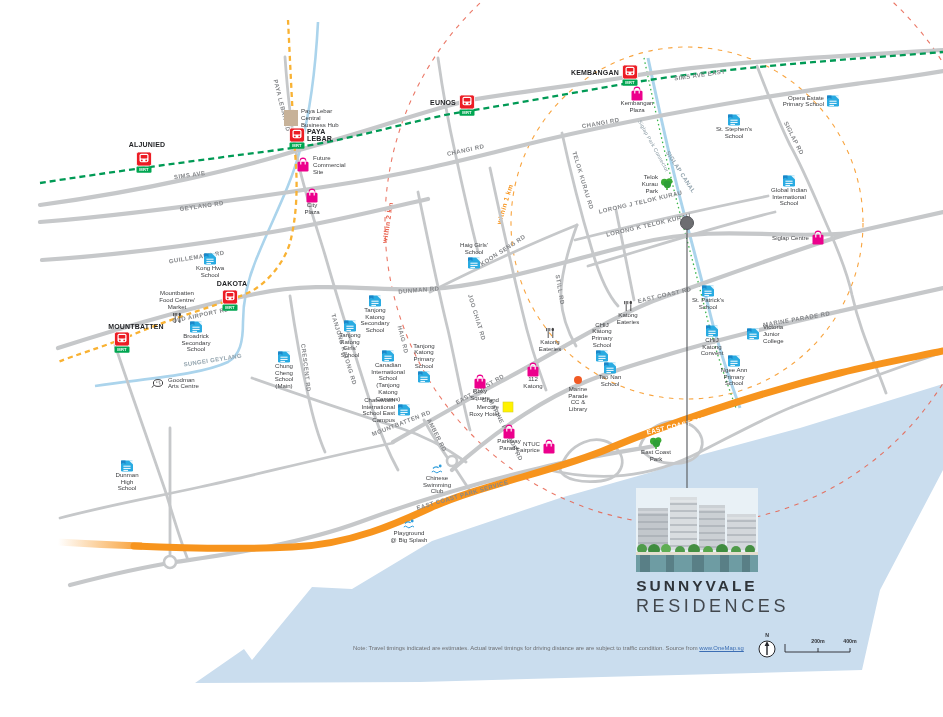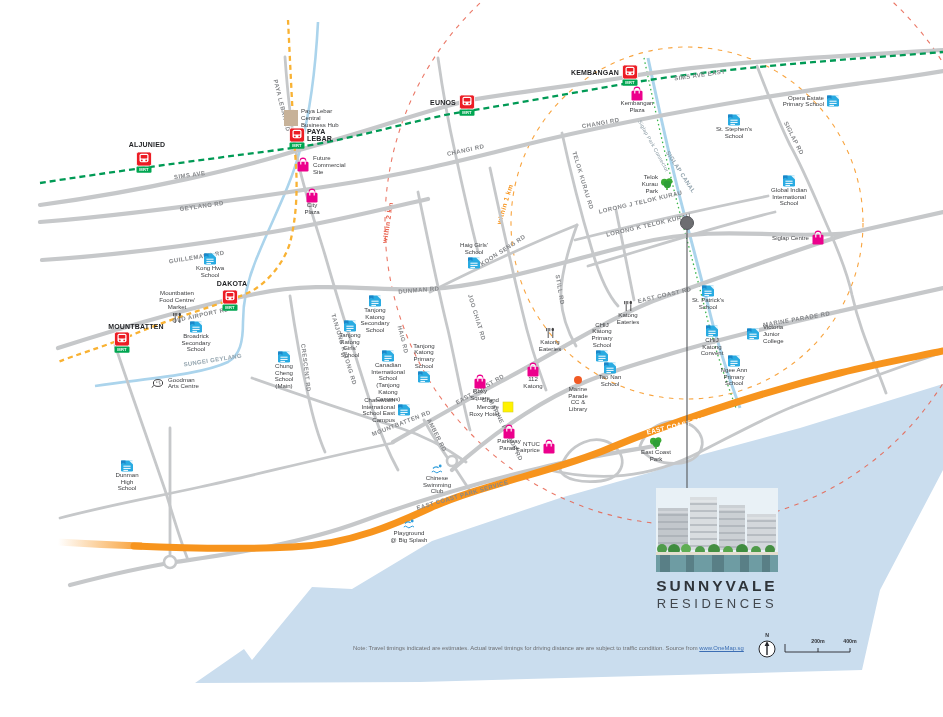--- a/index.html
+++ b/index.html
@@ -13,24 +13,24 @@
   .wl2{font-size:5.2px;font-weight:400;fill:#8A9BA4;letter-spacing:.3px;}
   .pl{font-size:6.1px;font-weight:400;fill:#3F4043;}
   .sl{font-size:7px;font-weight:700;fill:#1F2023;letter-spacing:.2px;}
   .mrt{font-size:4.1px;font-weight:700;fill:#ffffff;letter-spacing:.2px;}
   .ecpl{font-size:6.4px;font-weight:700;fill:#ffffff;letter-spacing:.35px;}
   .scl{font-size:5.3px;font-weight:600;fill:#303237;}
   .north{font-size:5.2px;font-weight:600;fill:#303237;}
   
   .note-line{position:absolute;left:353px;top:645px;font-size:5.9px;color:#6D6E71;white-space:nowrap;}
   .note-line .lnk{color:#3C6EB4;text-decoration:underline;cursor:pointer;}
-  .project{position:absolute;left:656px;top:488px;width:122px;text-align:center;}
+  .project{position:absolute;left:636px;top:488px;width:122px;text-align:center;}
   .project svg{display:block;}
   .p-name1{margin-top:5px;font-size:15.5px;font-weight:700;letter-spacing:3px;color:#2F343A;}
-  .p-name2{margin-top:1px;font-size:13px;font-weight:400;letter-spacing:3.6px;color:#42474D;}
+  .p-name2{margin-top:1px;font-size:18px;font-weight:400;letter-spacing:3.6px;color:#42474D;}
 </style>
 </head>
 <body>
 
 <div id="stage">
   <svg id="map-svg" width="943" height="717" viewBox="0 0 943 717">
       <path d="M195,683 L244,649 L252,660 L312,587 L352,589 L432,541 L560,498 L652,472 L700,455 L800,428 L943,384 L943,470 L880,590 L862,670 L640,676 L420,682 Z" fill="#CADDEE"></path>
       <circle cx="687" cy="223" r="176" fill="none" stroke="#F7941D" stroke-width="1.1" stroke-dasharray="4.5 5.5" opacity="0.85"></circle>
       <text style="font-size:6.8px;font-weight:600;fill:#F7941D;letter-spacing:.4px" x="507" y="205" transform="rotate(-73 507 205)" text-anchor="middle">within 1 km</text>
       <circle cx="687" cy="223" r="302" fill="none" stroke="#E8604C" stroke-width="1.1" stroke-dasharray="4.5 5.5" opacity="0.85"></circle>

